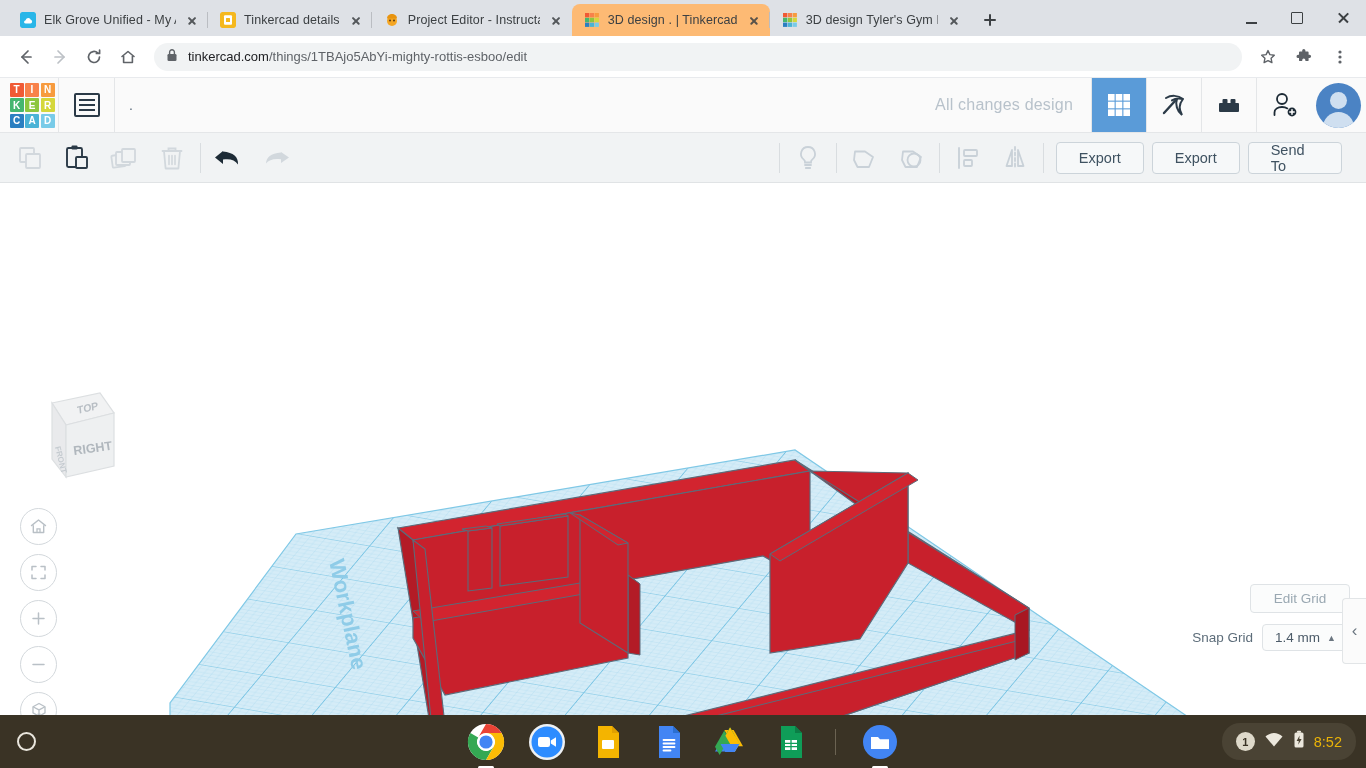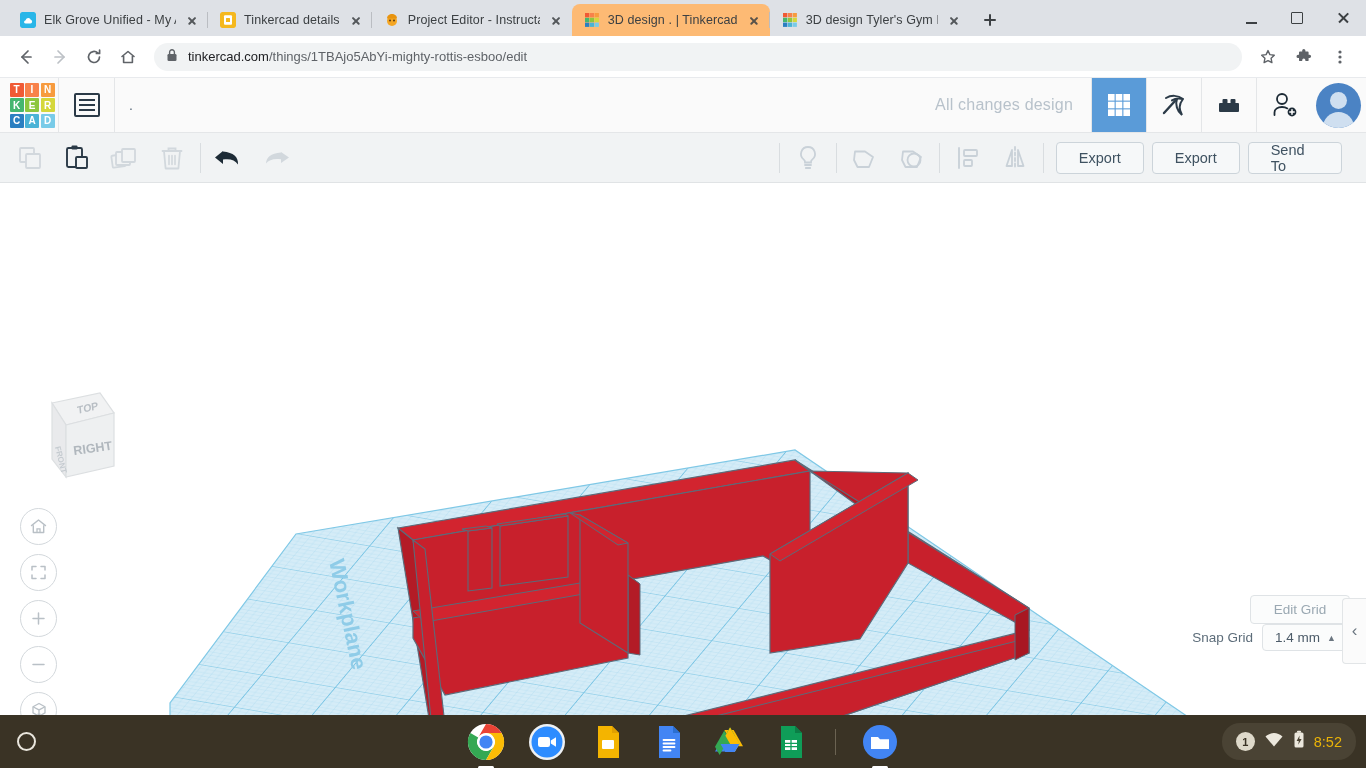--- a/index.html
+++ b/index.html
@@ -133,21 +133,21 @@
   .nav-circle{ width:37px; height:37px; border-radius:50%;
     border:1.3px solid #d3d8dc; display:flex; align-items:center;
     justify-content:center; background:transparent; }
 
   .grid-ctrls{ position:absolute; right:16px; bottom:64px; }
   .edit-grid{
     border:1px solid #dfe3e6; background:#fbfcfc; border-radius:4px;
     font-size:13.5px; color:#9aa8b2; padding:6px 14px; margin-left:auto;
     width:100px; text-align:center;
   }
-  .snap-row{ display:flex; align-items:center; gap:9px; 
+  .snap-row{ display:flex; align-items:center; gap:9px; margin-top:11px;
     justify-content:flex-end;}
   .snap-label{ font-size:13.5px; color:#5d6d7a; }
   .snap-select{
     border:1px solid #dfe3e6; background:#fbfcfc; border-radius:4px;
     font-size:13.5px; color:#4c5b68; padding:5px 9px 5px 12px;
     display:flex; align-items:center; gap:7px; min-width:88px;
   }
   .panel-tab{
     position:absolute; right:0; top:415px; width:24px; height:66px;
     background:#fbfbfb; border:1px solid #e2e5e7; border-right:none;

